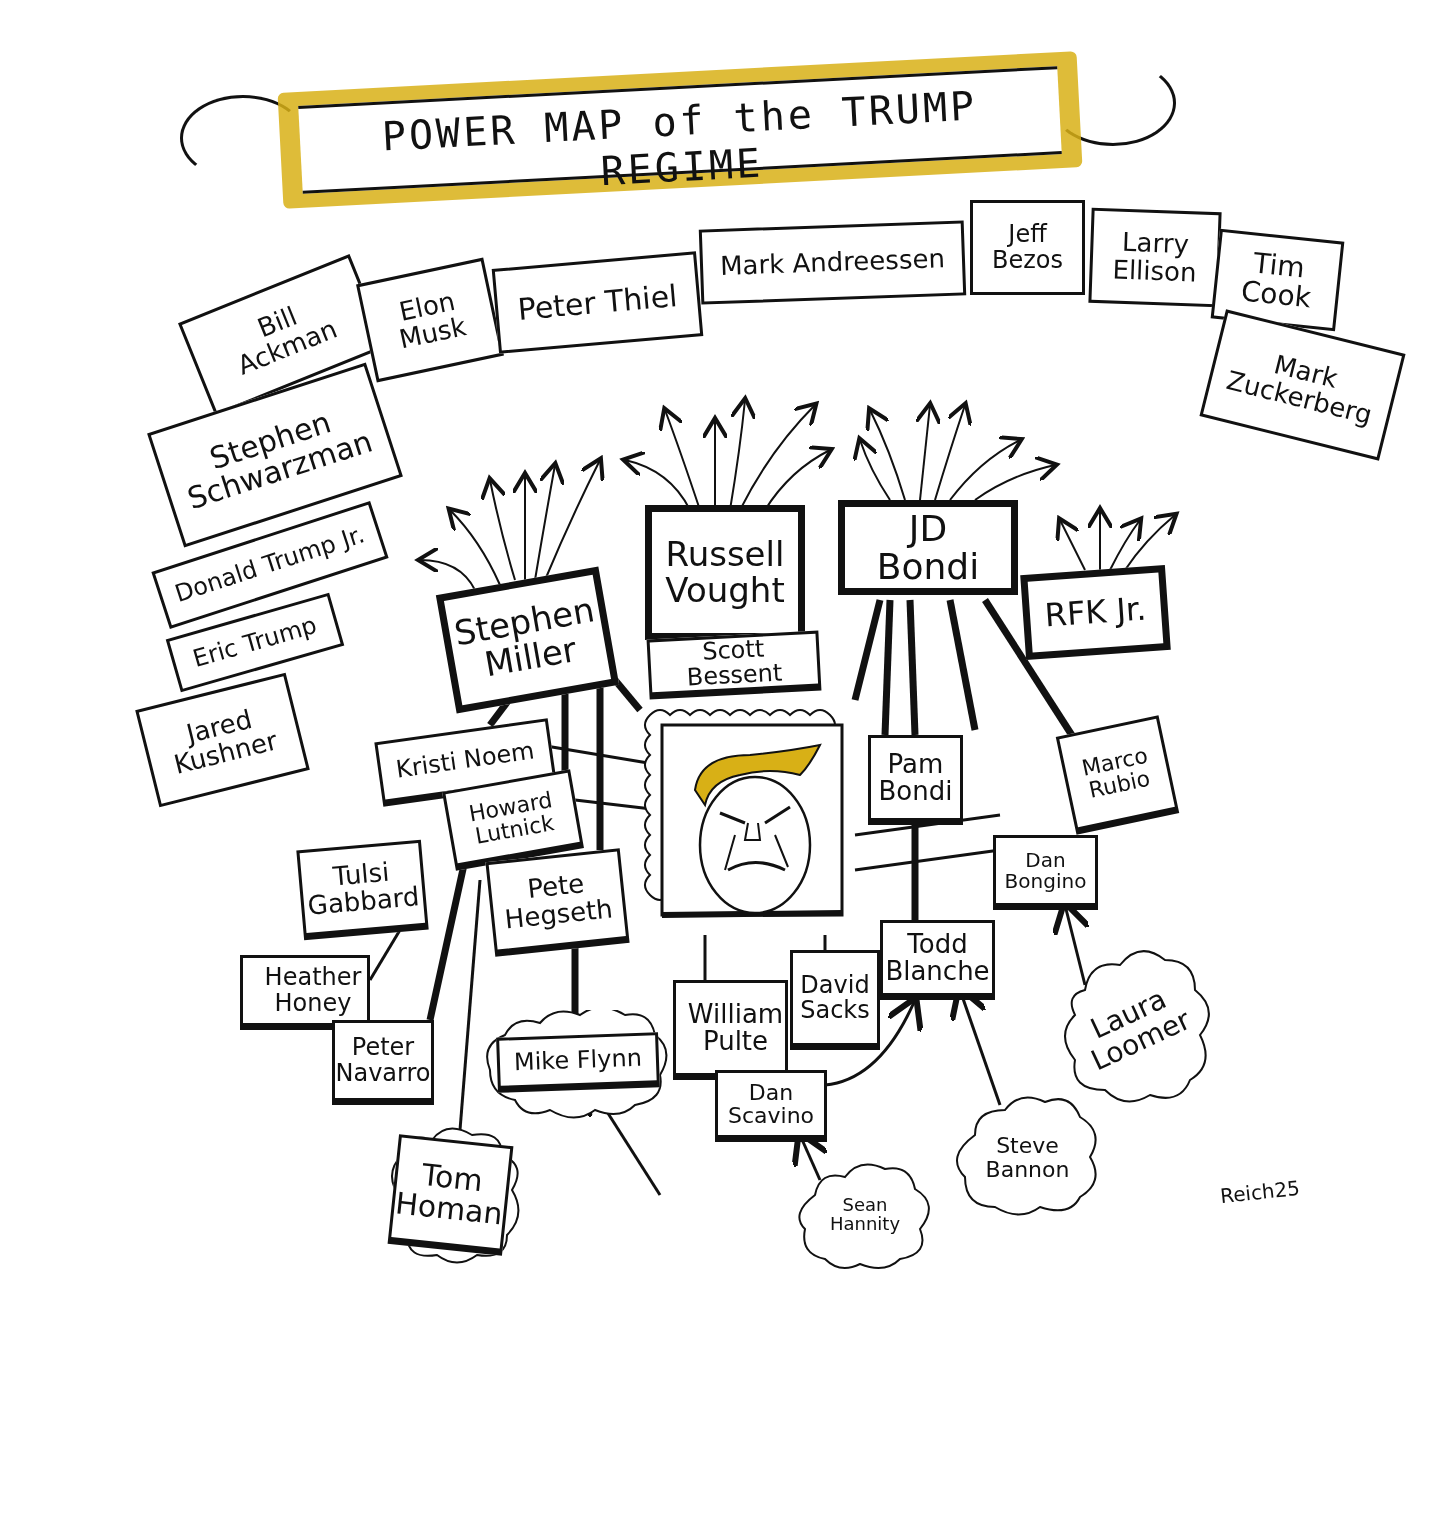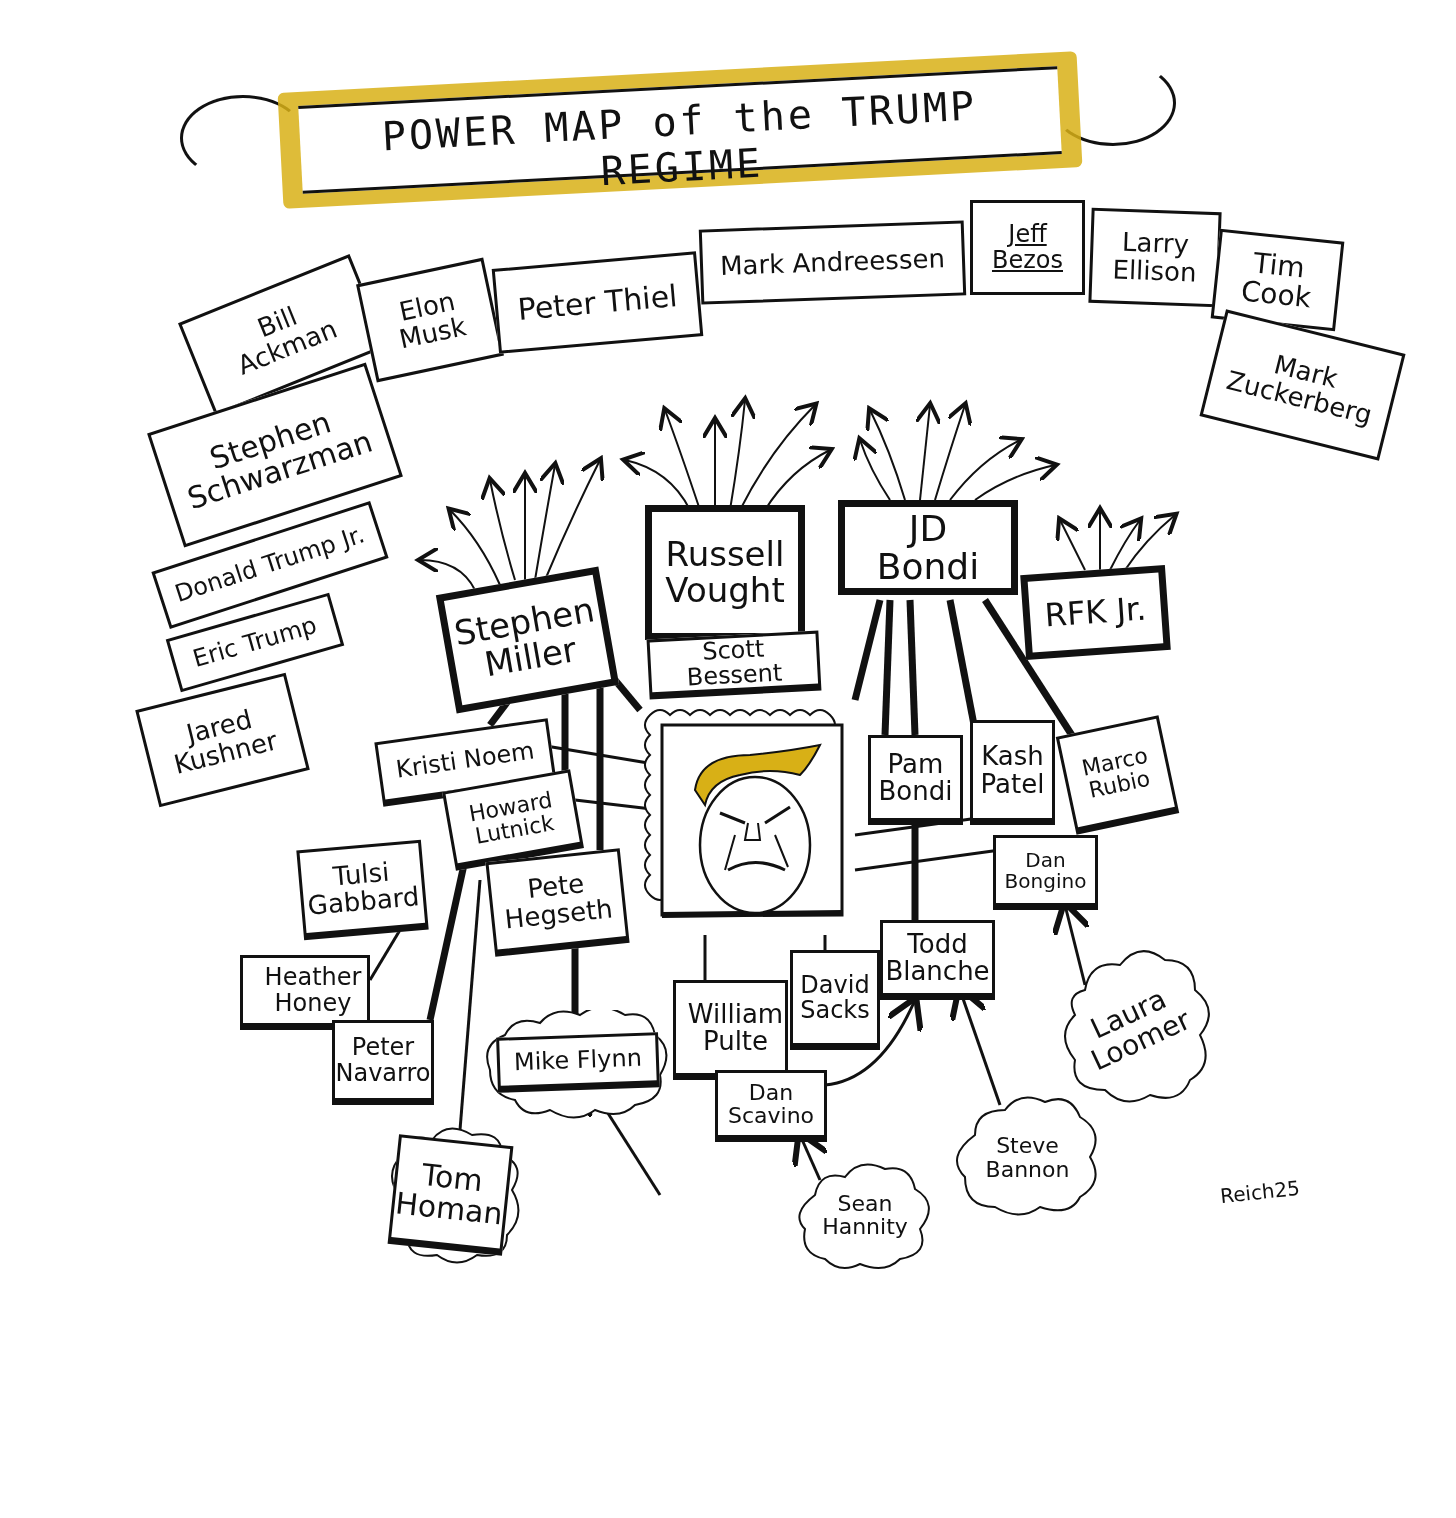--- a/index.html
+++ b/index.html
@@ -100,21 +100,21 @@
     <div class="banner-paper"></div>
     <div class="banner-title">POWER MAP of the TRUMP REGIME</div>
   </div>
 
   <div class="node" style="left:190px;top:285px;width:185px;height:100px;font-size:26px;transform:rotate(-22deg);">Bill
 Ackman</div>
   <div class="node" style="left:365px;top:270px;width:130px;height:100px;font-size:26px;transform:rotate(-12deg);">Elon
 Musk</div>
   <div class="node" style="left:495px;top:260px;width:205px;height:85px;font-size:30px;transform:rotate(-5deg);">Peter Thiel</div>
   <div class="node" style="left:700px;top:225px;width:265px;height:75px;font-size:26px;transform:rotate(-2deg);">Mark Andreessen</div>
-  <div class="node" style="left:970px;top:200px;width:115px;height:95px;font-size:24px;text-decoration:underline;">Jeff
+  <div class="node" style="left:970px;top:200px;width:115px;height:95px;font-size:24px;">Jeff
 Bezos</div>
   <div class="node" style="left:1090px;top:210px;width:130px;height:95px;font-size:26px;transform:rotate(2deg);">Larry
 Ellison</div>
   <div class="node" style="left:1215px;top:235px;width:125px;height:90px;font-size:28px;transform:rotate(6deg);">Tim
 Cook</div>
   <div class="node" style="left:1210px;top:330px;width:185px;height:110px;font-size:26px;transform:rotate(14deg);">Mark
 Zuckerberg</div>
   <div class="node" style="left:160px;top:395px;width:230px;height:120px;font-size:30px;transform:rotate(-18deg);">Stephen
 Schwarzman</div>
 
@@ -151,22 +151,20 @@
   <div class="node shadow" style="left:300px;top:845px;width:125px;height:90px;font-size:26px;transform:rotate(-5deg);">Tulsi
 Gabbard</div>
   <div class="node shadow" style="left:490px;top:855px;width:135px;height:95px;font-size:26px;transform:rotate(-6deg);">Pete
 Hegseth</div>
   <div class="node shadow" style="left:240px;top:955px;width:130px;height:75px;font-size:24px;padding-left:24px;">Heather
 Honey</div>
   <div class="node shadow" style="left:332px;top:1020px;width:102px;height:85px;font-size:24px;">Peter
 Navarro</div>
   <div class="node shadow" style="left:868px;top:735px;width:95px;height:90px;font-size:26px;">Pam
 Bondi</div>
-  <div class="node shadow" style="left:970px;top:720px;width:85px;height:105px;font-size:26px;">Kash
-Patel</div>
   <div class="node shadow" style="left:1065px;top:725px;width:105px;height:100px;font-size:22px;transform:rotate(-12deg);">Marco
 Rubio</div>
   <div class="node shadow" style="left:993px;top:835px;width:105px;height:75px;font-size:20px;">Dan
 Bongino</div>
   <div class="node shadow" style="left:880px;top:920px;width:115px;height:80px;font-size:26px;">Todd
 Blanche</div>
   <div class="node shadow" style="left:673px;top:980px;width:115px;height:100px;font-size:26px;padding-left:18px;">William
 Pulte</div>
   <div class="node shadow" style="left:790px;top:950px;width:90px;height:100px;font-size:24px;">David
 Sacks</div>
@@ -181,21 +179,21 @@
   <div class="node shadow" style="left:497px;top:1035px;width:162px;height:55px;font-size:24px;transform:rotate(-2deg);">Mike Flynn</div>
 
   <div class="cloud" style="left:382px;top:1125px;width:140px;height:140px;">
     <svg viewBox="0 0 140 140" preserveAspectRatio="none">
         <path d="M20,30 q5,-25 30,-15 q15,-20 40,-5 q30,-5 30,20 q25,10 10,35 q15,25 -5,45 q0,25 -30,20 q-20,15 -40,0 q-30,5 -30,-20 q-20,-15 -5,-35 q-20,-25 0,-45 z" fill="#fff" stroke="#111" stroke-width="2"></path>
       </svg>
   </div>
   <div class="node shadow" style="left:393px;top:1140px;width:115px;height:110px;font-size:30px;transform:rotate(6deg);">Tom
 Homan</div>
 
-  <div class="cloud" style="left:795px;top:1160px;width:140px;height:110px;font-size:22px;">
+  <div class="cloud" style="left:795px;top:1160px;width:140px;height:110px;font-size:18px;">
     <svg viewBox="0 0 140 110" preserveAspectRatio="none">
         <path d="M20,35 q5,-25 30,-18 q15,-20 40,-8 q25,-5 30,20 q25,15 5,40 q10,25 -20,30 q-15,15 -40,5 q-20,10 -35,-5 q-25,-5 -20,-30 q-15,-15 10,-34 z" fill="#fff" stroke="#111" stroke-width="2"></path>
       </svg>
     <span>Sean
 Hannity</span>
   </div>
   <div class="cloud" style="left:955px;top:1095px;width:145px;height:125px;font-size:22px;">
     <svg viewBox="0 0 145 125" preserveAspectRatio="none">
         <path d="M20,40 q0,-25 30,-25 q15,-20 40,-8 q25,-10 35,15 q25,15 10,40 q15,25 -10,40 q-10,20 -40,10 q-20,15 -45,0 q-30,0 -30,-30 q-20,-20 10,-42 z" fill="#fff" stroke="#111" stroke-width="2"></path>
       </svg>

